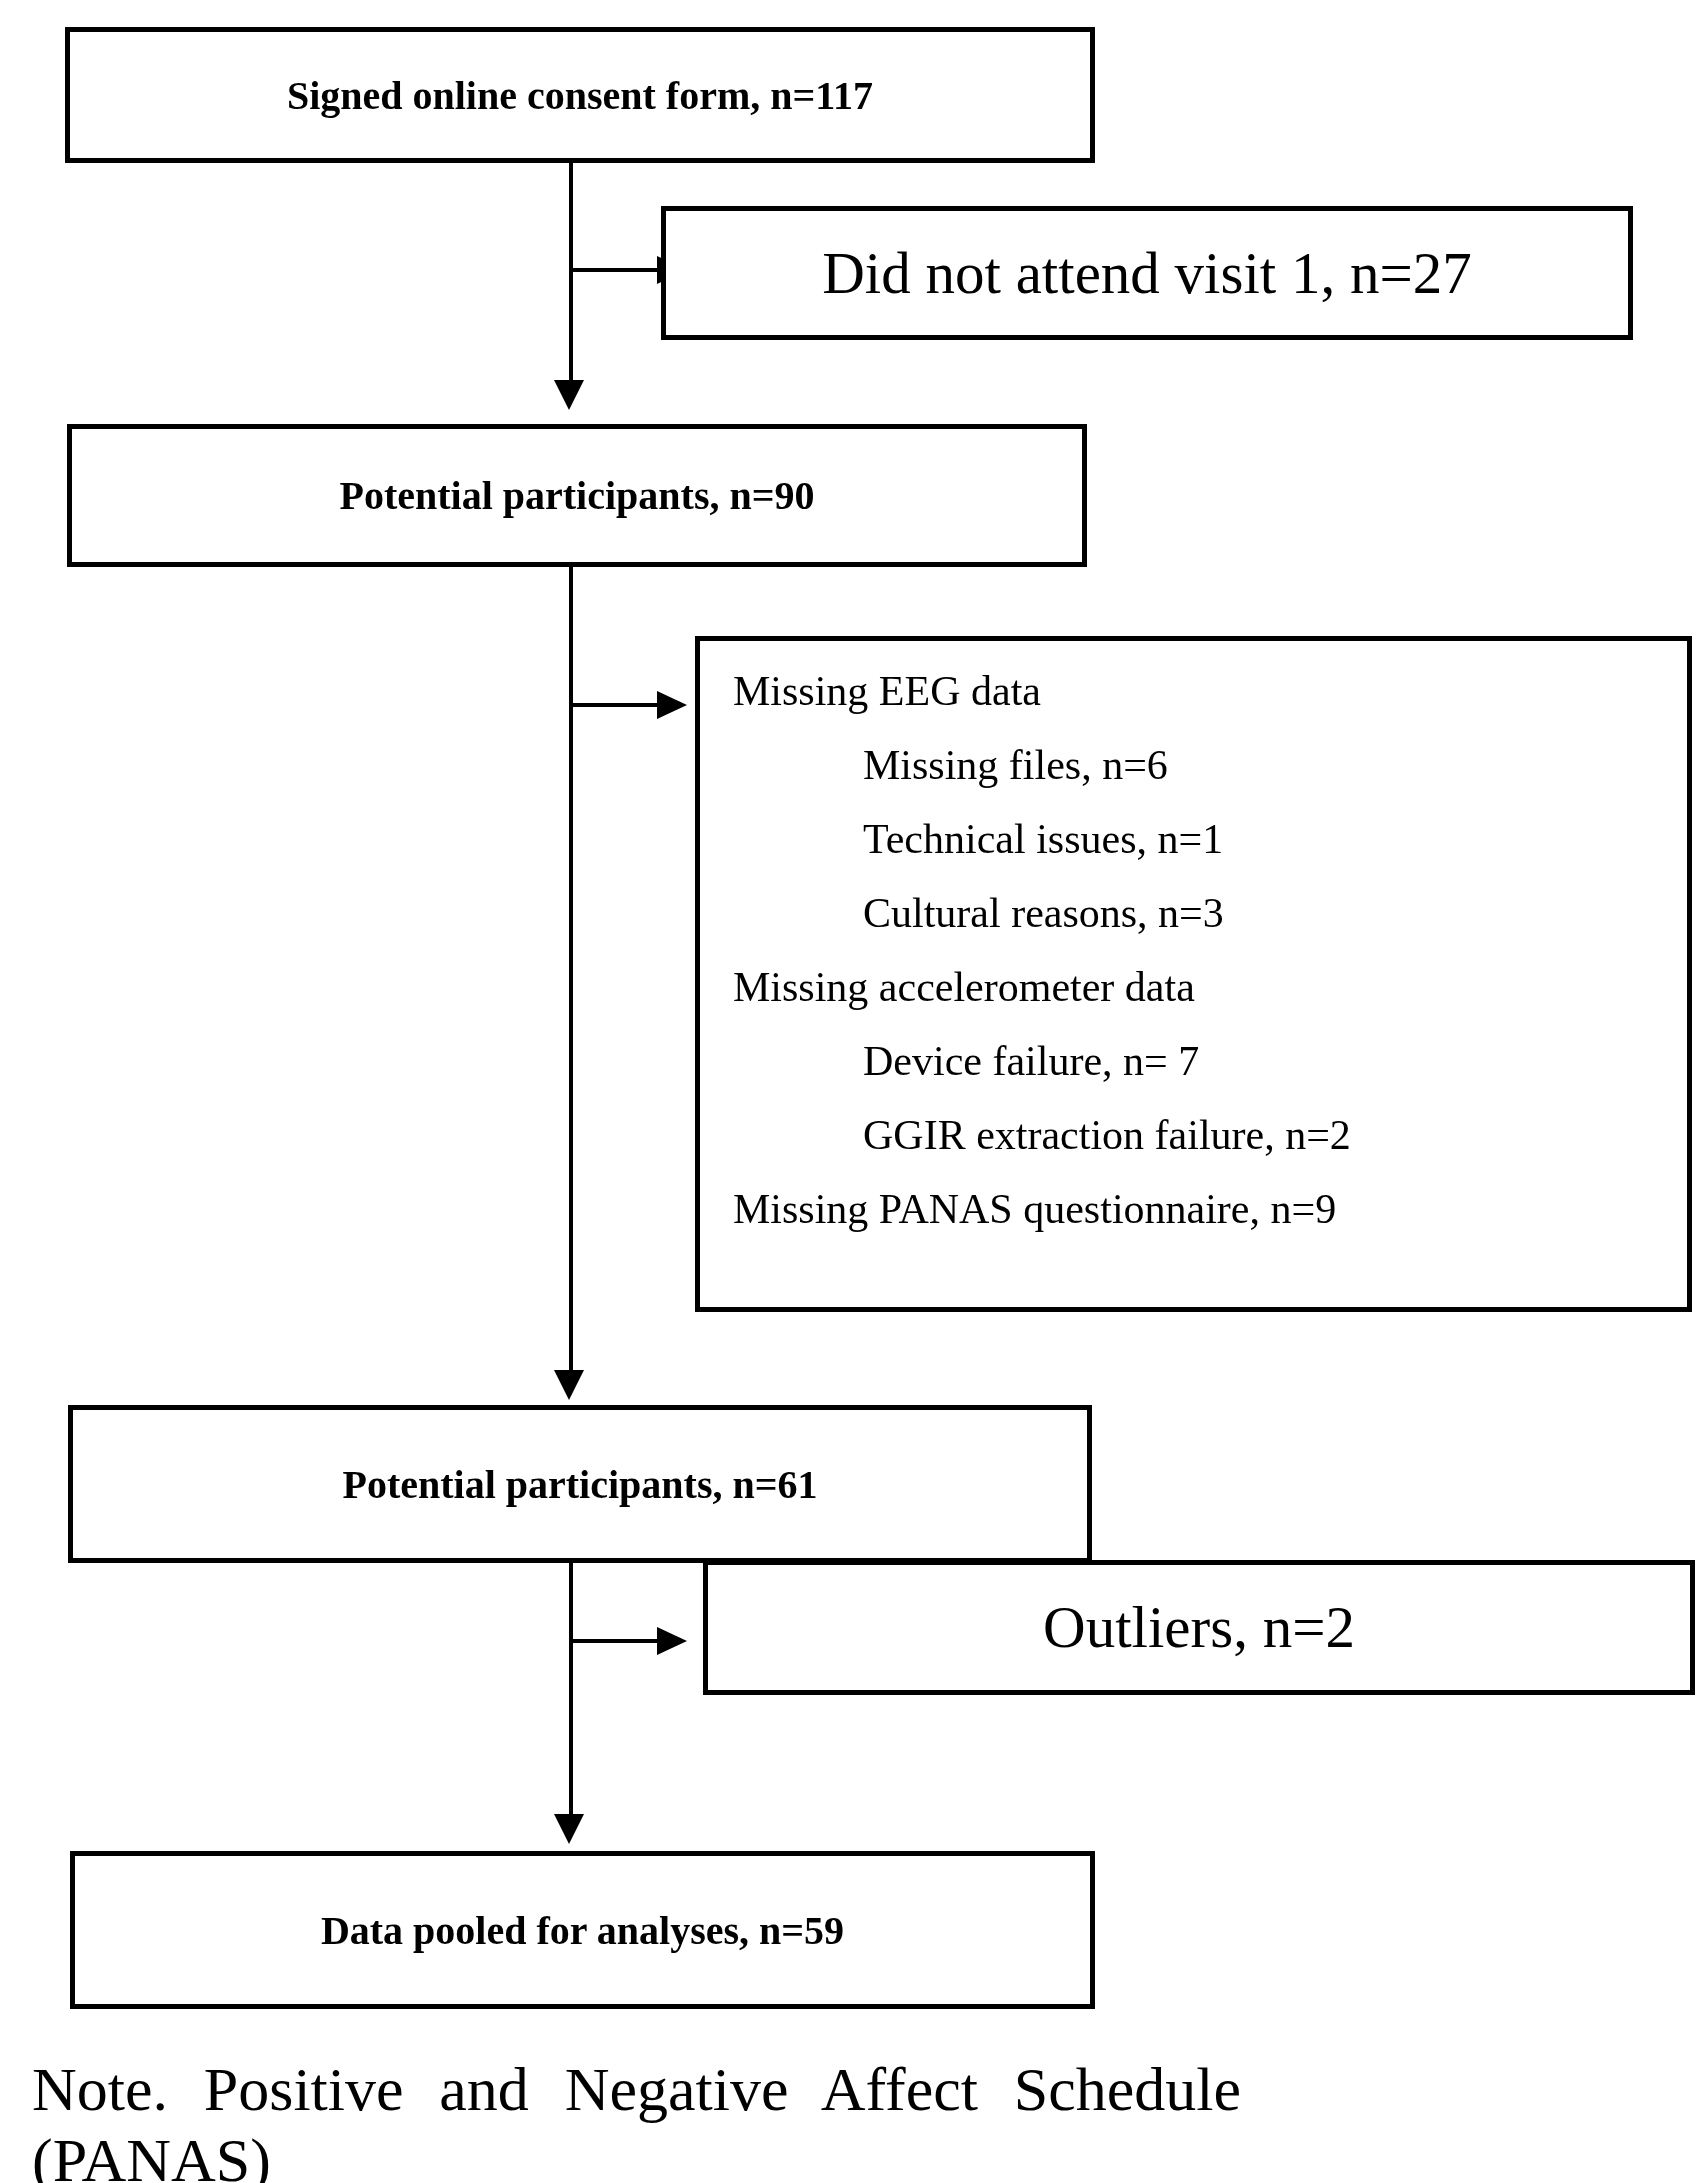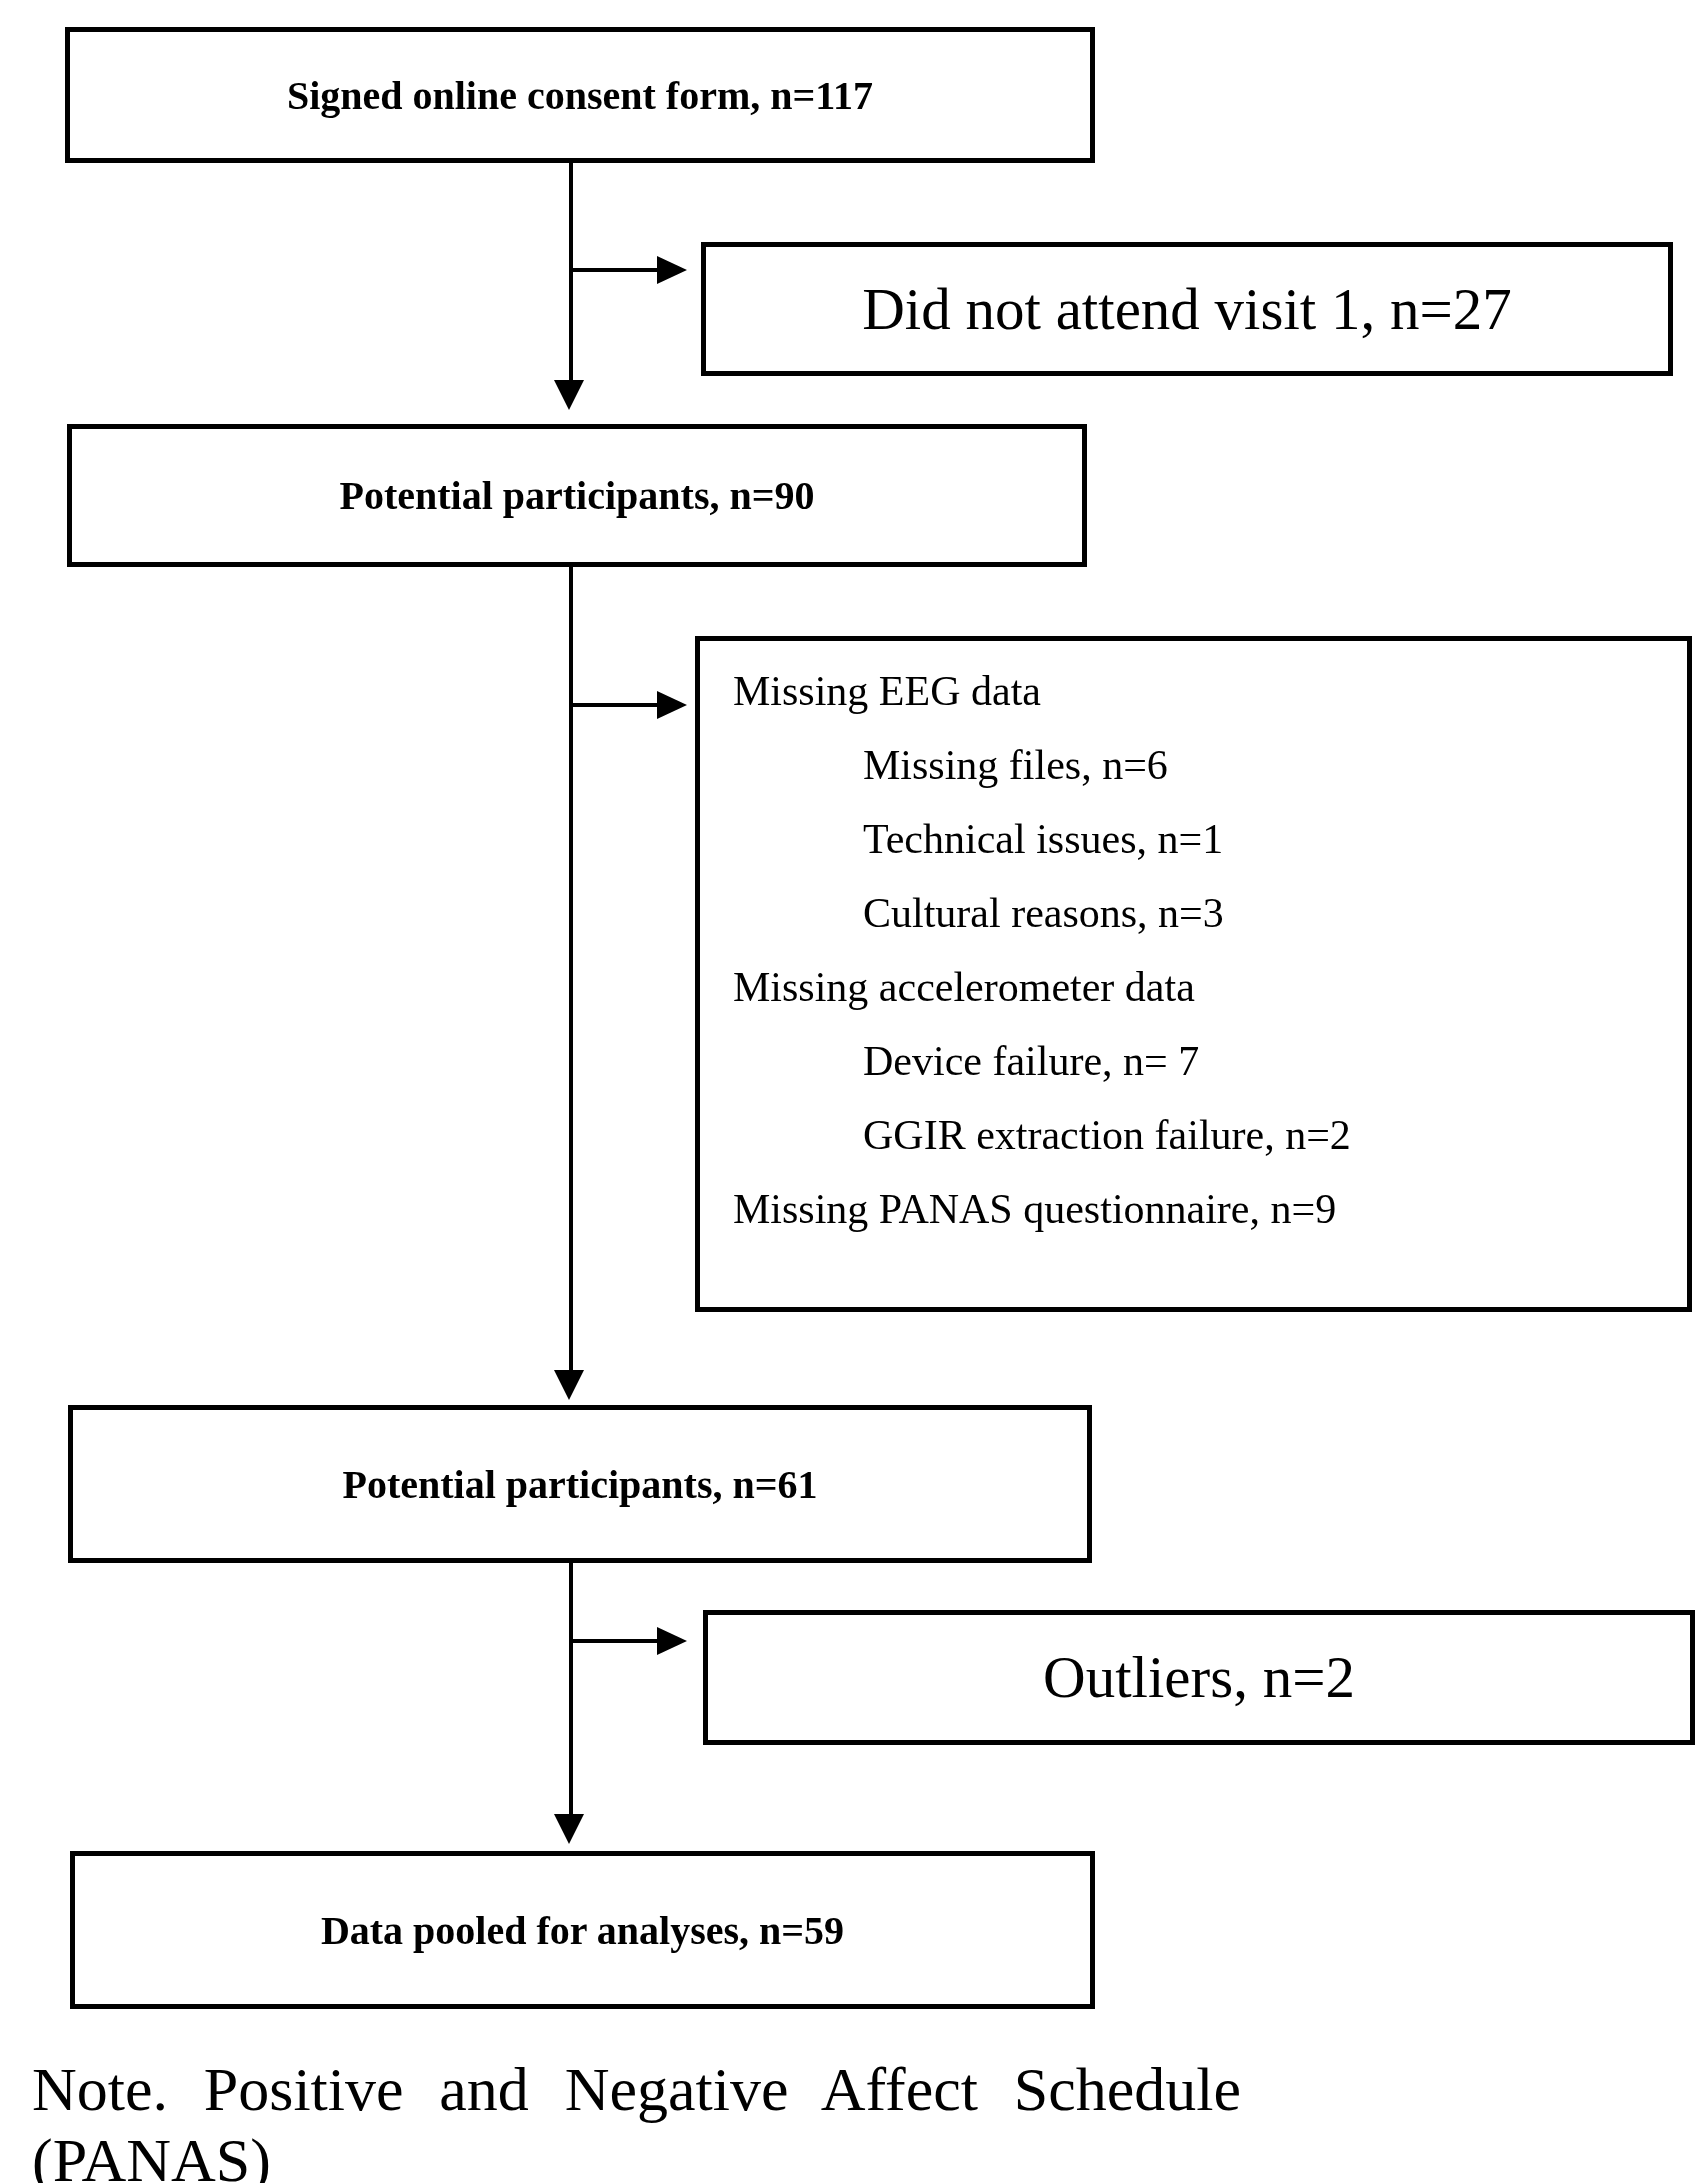--- a/index.html
+++ b/index.html
@@ -95,21 +95,21 @@
 <div class="box box-bold" style="left:65px; top:27px; width:1030px; height:136px;">
   <span>Signed online consent form, n=117</span>
 </div>
 
 <div class="vline" style="left:569px; top:163px; height:219px;"></div>
 <div class="arrowhead-down" style="left:554px; top:380px;"></div>
 
 <div class="hline" style="left:571px; top:268px; width:88px;"></div>
 <div class="arrowhead-right" style="left:657px; top:256px;"></div>
 
-<div class="box box-regular" style="left:701px; top:206px; width:972px; height:134px;margin-top:36px;">
+<div class="box box-regular" style="left:661px; top:206px; width:972px; height:134px;">
   <span>Did not attend visit 1, n=27</span>
 </div>
 
 <div class="box box-bold" style="left:67px; top:424px; width:1020px; height:143px;">
   <span>Potential participants, n=90</span>
 </div>
 
 <div class="vline" style="left:569px; top:567px; height:804px;"></div>
 <div class="arrowhead-down" style="left:554px; top:1370px;"></div>
 
@@ -130,21 +130,21 @@
 <div class="box box-bold" style="left:68px; top:1405px; width:1024px; height:158px;">
   <span>Potential participants, n=61</span>
 </div>
 
 <div class="vline" style="left:569px; top:1563px; height:253px;"></div>
 <div class="arrowhead-down" style="left:554px; top:1814px;"></div>
 
 <div class="hline" style="left:571px; top:1639px; width:86px;"></div>
 <div class="arrowhead-right" style="left:657px; top:1627px;"></div>
 
-<div class="box box-regular" style="left:703px; top:1610px; width:992px; height:135px;">
+<div class="box box-regular" style="left:703px; top:1560px; width:992px; height:135px;">
   <span>Outliers, n=2</span>
 </div>
 
 <div class="box box-bold" style="left:70px; top:1851px; width:1025px; height:158px;">
   <span>Data pooled for analyses, n=59</span>
 </div>
 
 <div class="note">
   <div class="note-line1">Note. Positive and Negative Affect Schedule</div>
   <div class="note-line2">(PANAS)</div>

